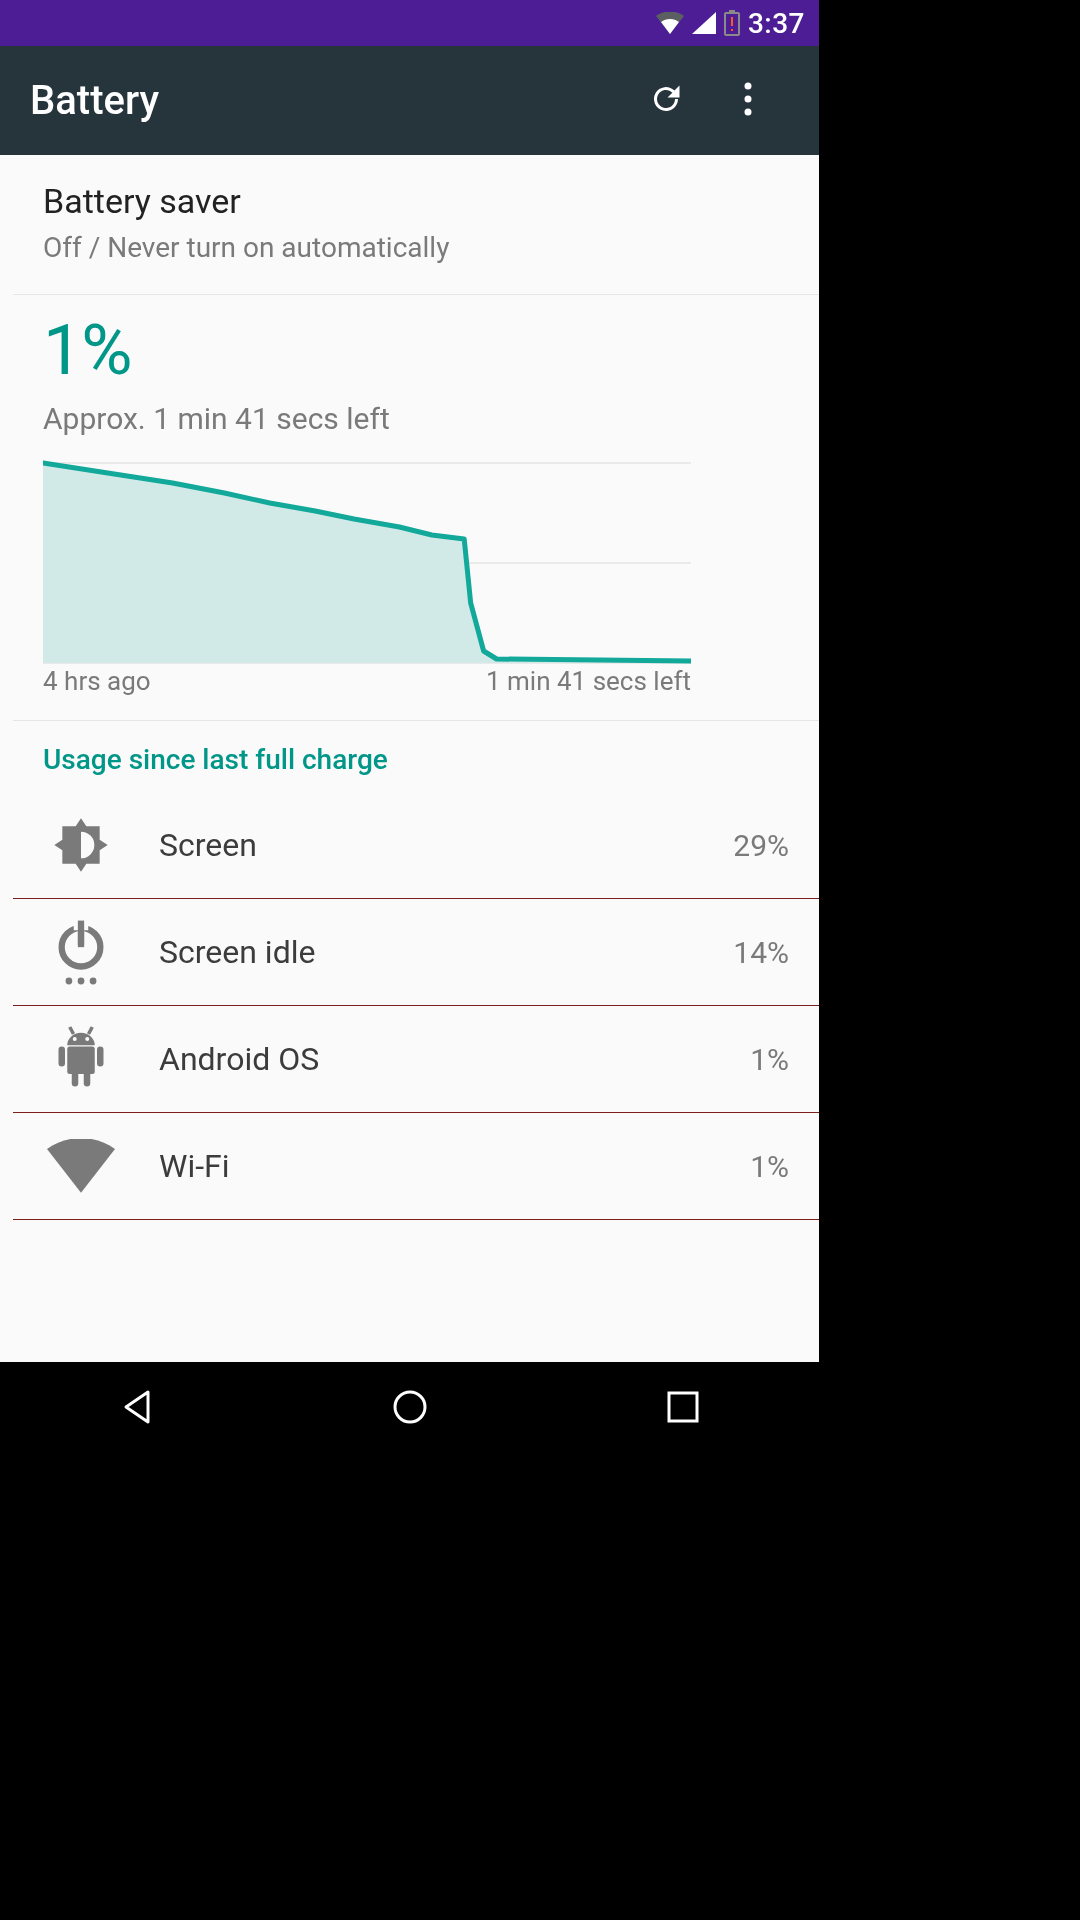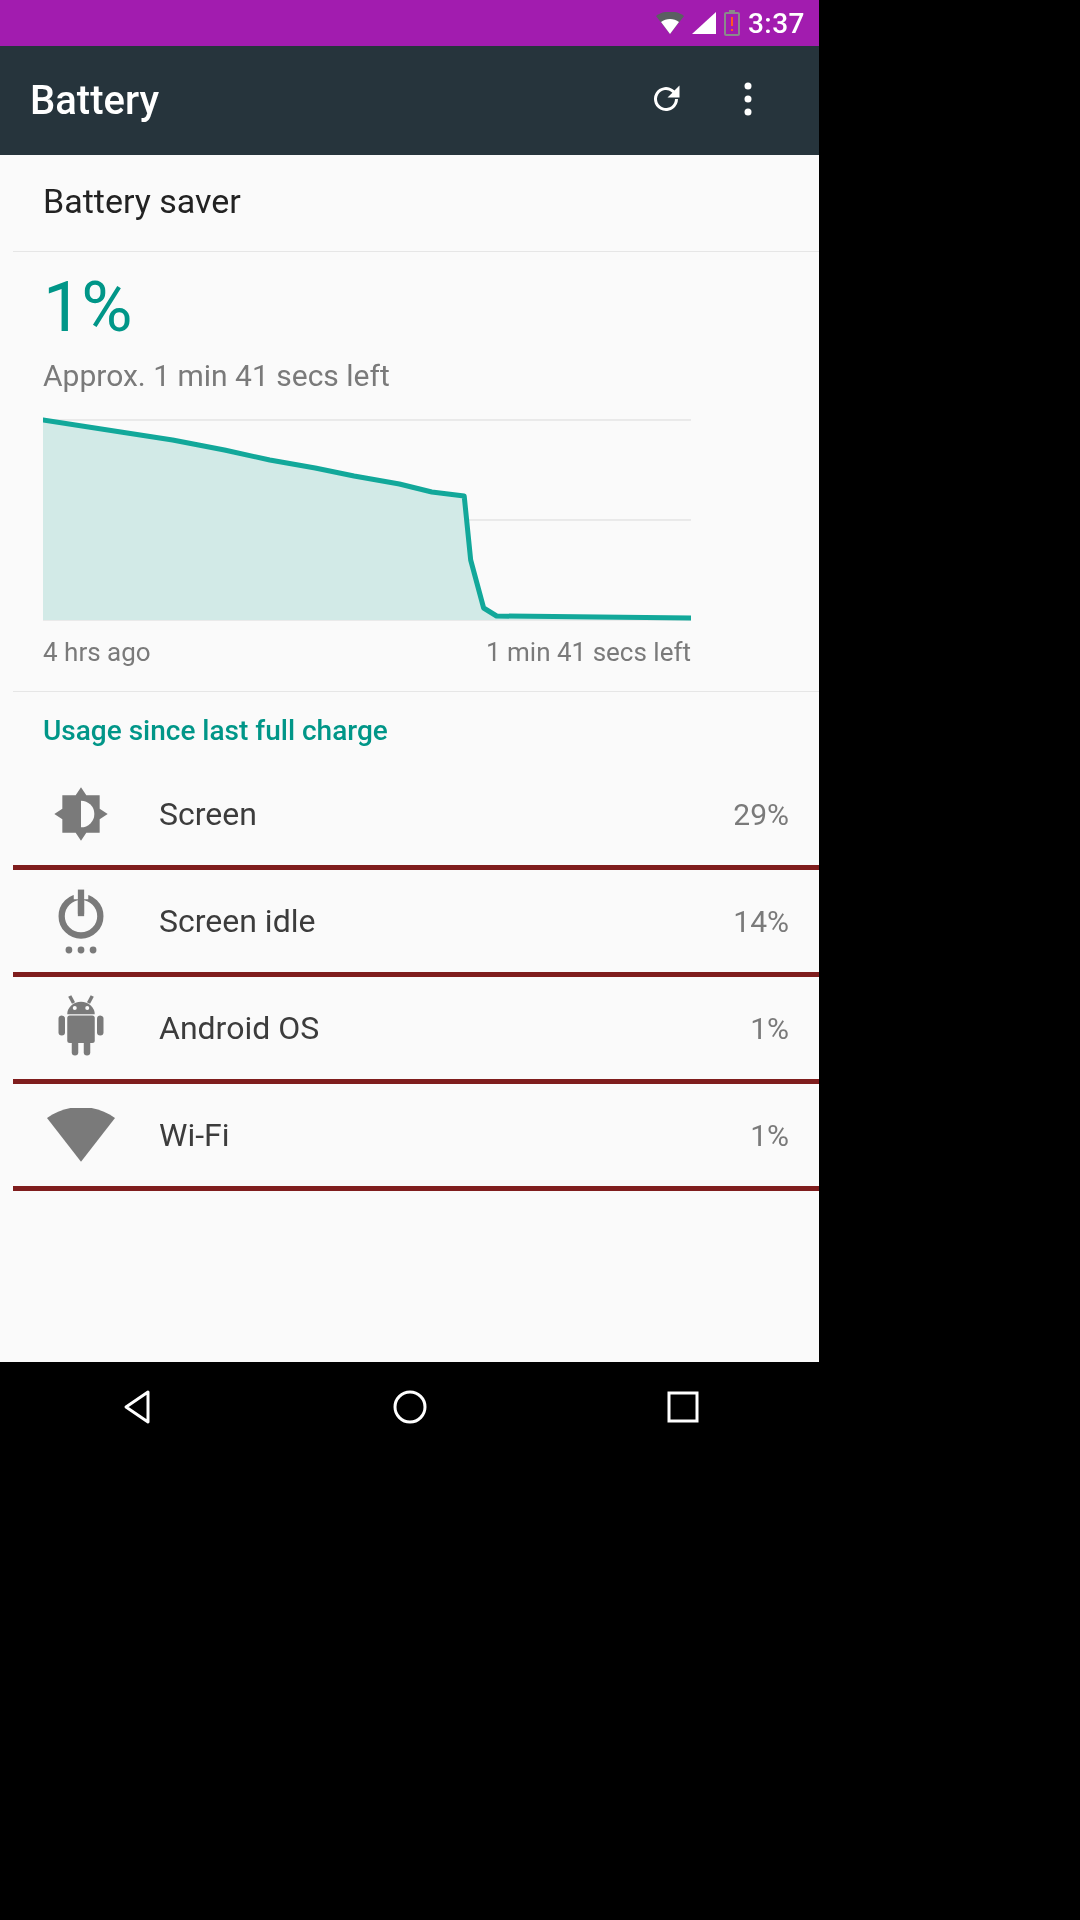--- a/index.html
+++ b/index.html
@@ -1,36 +1,36 @@
 <!DOCTYPE html>
 <html><head>
 <meta charset="utf-8">
 <style>
   * { margin: 0; padding: 0; box-sizing: border-box; }
   html, body { width: 819px; height: 1456px; font-family: 'Roboto', 'Helvetica Neue', Arial, sans-serif; background: #000; overflow: hidden; }
   .screen { width: 819px; height: 1456px; position: relative; background: #fafafa; }
-  .status-bar { height: 46px; background: #a21caf; color: #fff; display: flex; align-items: center; justify-content: flex-end; padding-right: 14px; gap: 8px; }
+  .status-bar { height: 46px; background: #4c1d95; color: #fff; display: flex; align-items: center; justify-content: flex-end; padding-right: 14px; gap: 8px; }
   .status-bar .clock { font-size: 28px; font-weight: 500; letter-spacing: 0.5px; }
   .status-bar svg { display: block; }
   .app-bar { height: 109px; background: #26343c; color: #fff; display: flex; align-items: center; padding: 0 30px 0 30px; }
   .app-bar .title { font-size: 40px; font-weight: 500; flex: 1; }
   .app-bar .action { width: 82px; height: 100%; display: flex; align-items: center; justify-content: center; }
   .content { background: #fafafa; height: calc(100% - 46px - 109px - 94px); overflow: hidden; padding-left: 13px; }
   .saver { padding: 26px 30px 30px 30px; border-bottom: 1px solid #e6e6e6; margin: 0 0; }
   .saver-title { font-size: 34px; color: #222; }
   .saver-sub { font-size: 28px; color: #7a7a7a; margin-top: 10px; }
   .graph-block { padding: 14px 30px 24px 30px; border-bottom: 1px solid #e6e6e6; }
   .big-pct { font-size: 70px; font-weight: 400; color: #009688; letter-spacing: -1px; }
   .time-left { font-size: 30px; color: #7a7a7a; margin-top: 10px; }
   .chart-wrap { display: flex; margin-top: 24px; }
   .chart-svg { flex: 0 0 648px; }
   .chart-labels { flex: 1; display: flex; flex-direction: column; justify-content: space-between; padding-left: 38px; color: #7a7a7a; font-size: 28px; height: 206px; }
-  .chart-xlabels { display: flex; width: 648px; justify-content: space-between; color: #7a7a7a; font-size: 26px; margin-top: 14px; }
+  .chart-xlabels { display: flex; width: 648px; justify-content: space-between; color: #7a7a7a; font-size: 26px; }
   .usage-header { padding: 22px 30px 16px 30px; color: #009688; font-size: 28px; font-weight: 500; }
-  .usage-row { display: flex; align-items: center; height: 107px; padding: 0 30px; border-bottom: 5px solid #7f1d1d; justify-content: space-between; }
+  .usage-row { display: flex; align-items: center; height: 107px; padding: 0 30px; border-bottom: 1px solid #7f1d1d; justify-content: space-between; }
   .usage-row .icon { width: 76px; height: 76px; display: flex; align-items: center; justify-content: center; margin-right: 40px; }
   .usage-row .label { flex: 1; font-size: 32px; color: #3c3c3c; }
   .usage-row .pct { font-size: 30px; color: #7a7a7a; }
   .nav-bar { position: absolute; bottom: 0; left: 0; right: 0; height: 94px; background: #000; display: flex; align-items: center; justify-content: space-around; }
   .nav-bar .nav-btn { width: 160px; height: 60px; display: flex; align-items: center; justify-content: center; }
   svg { fill: none; }
 </style>
 </head>
 <body>
 
@@ -76,20 +76,21 @@
             <circle cx="4" cy="31" r="3.5" fill="#fff"></circle>
           </svg>
       </span>
     </div>
   </div>
 
   <div class="content">
 
     <div class="saver">
       <div class="saver-title">Battery saver</div>
+      <div class="saver-sub">Off / Never turn on automatically</div>
     </div>
 
     <div class="graph-block">
       <div class="big-pct">1%</div>
       <div class="time-left">Approx. 1 min 41 secs left</div>
       <div class="chart-wrap">
         <svg id="chart-svg" class="chart-svg" width="648" height="206" viewBox="0 0 648 206">
           <line x1="0" y1="3" x2="648" y2="3" stroke="#d9d9d9" stroke-width="1"></line>
           <line x1="0" y1="103" x2="648" y2="103" stroke="#d9d9d9" stroke-width="1"></line>
           <line x1="0" y1="203" x2="648" y2="203" stroke="#d9d9d9" stroke-width="1"></line>

